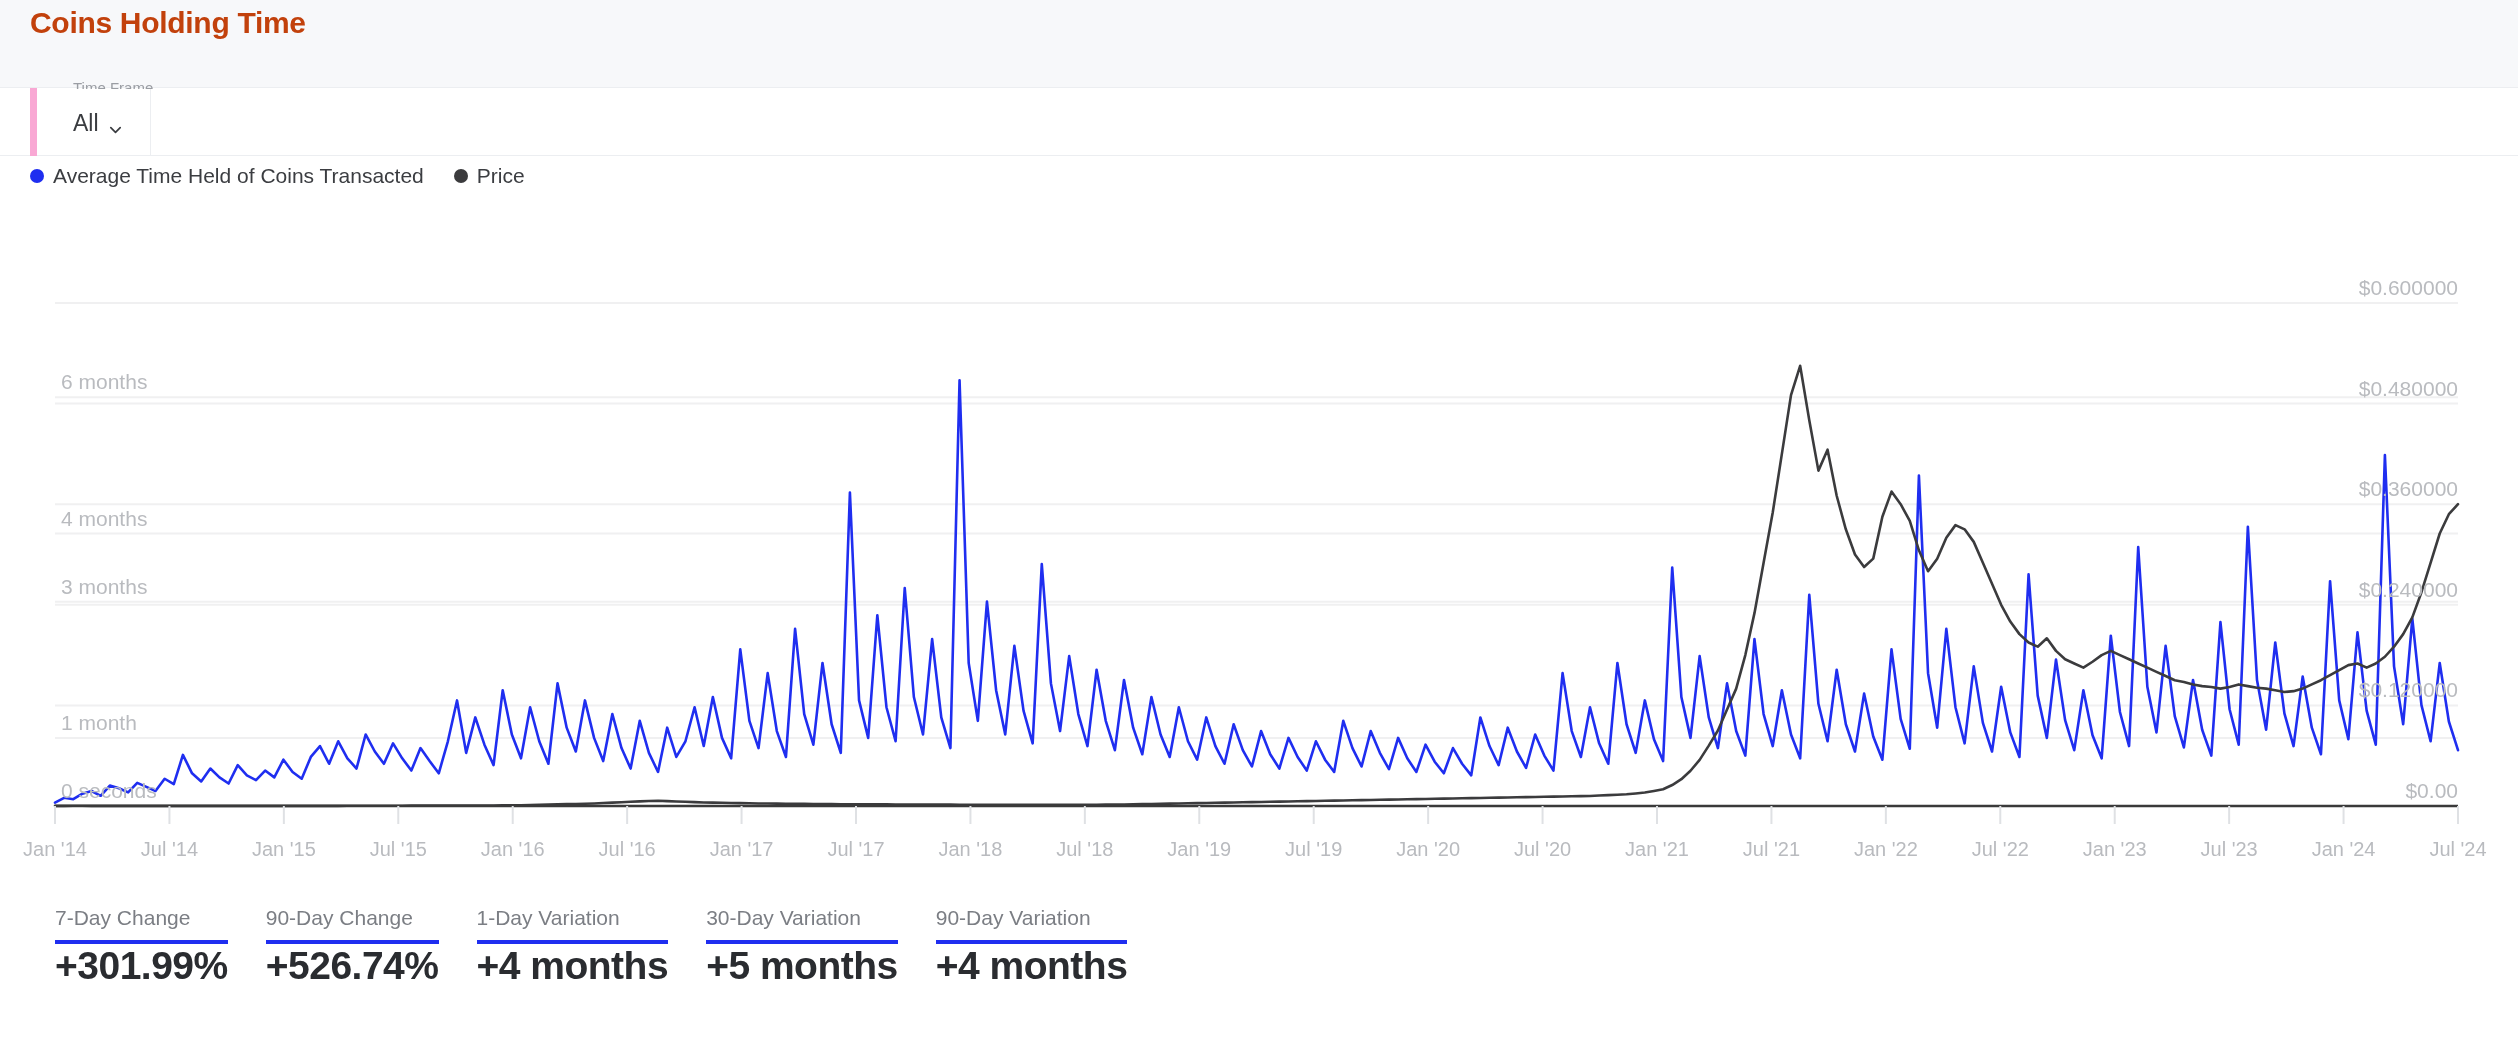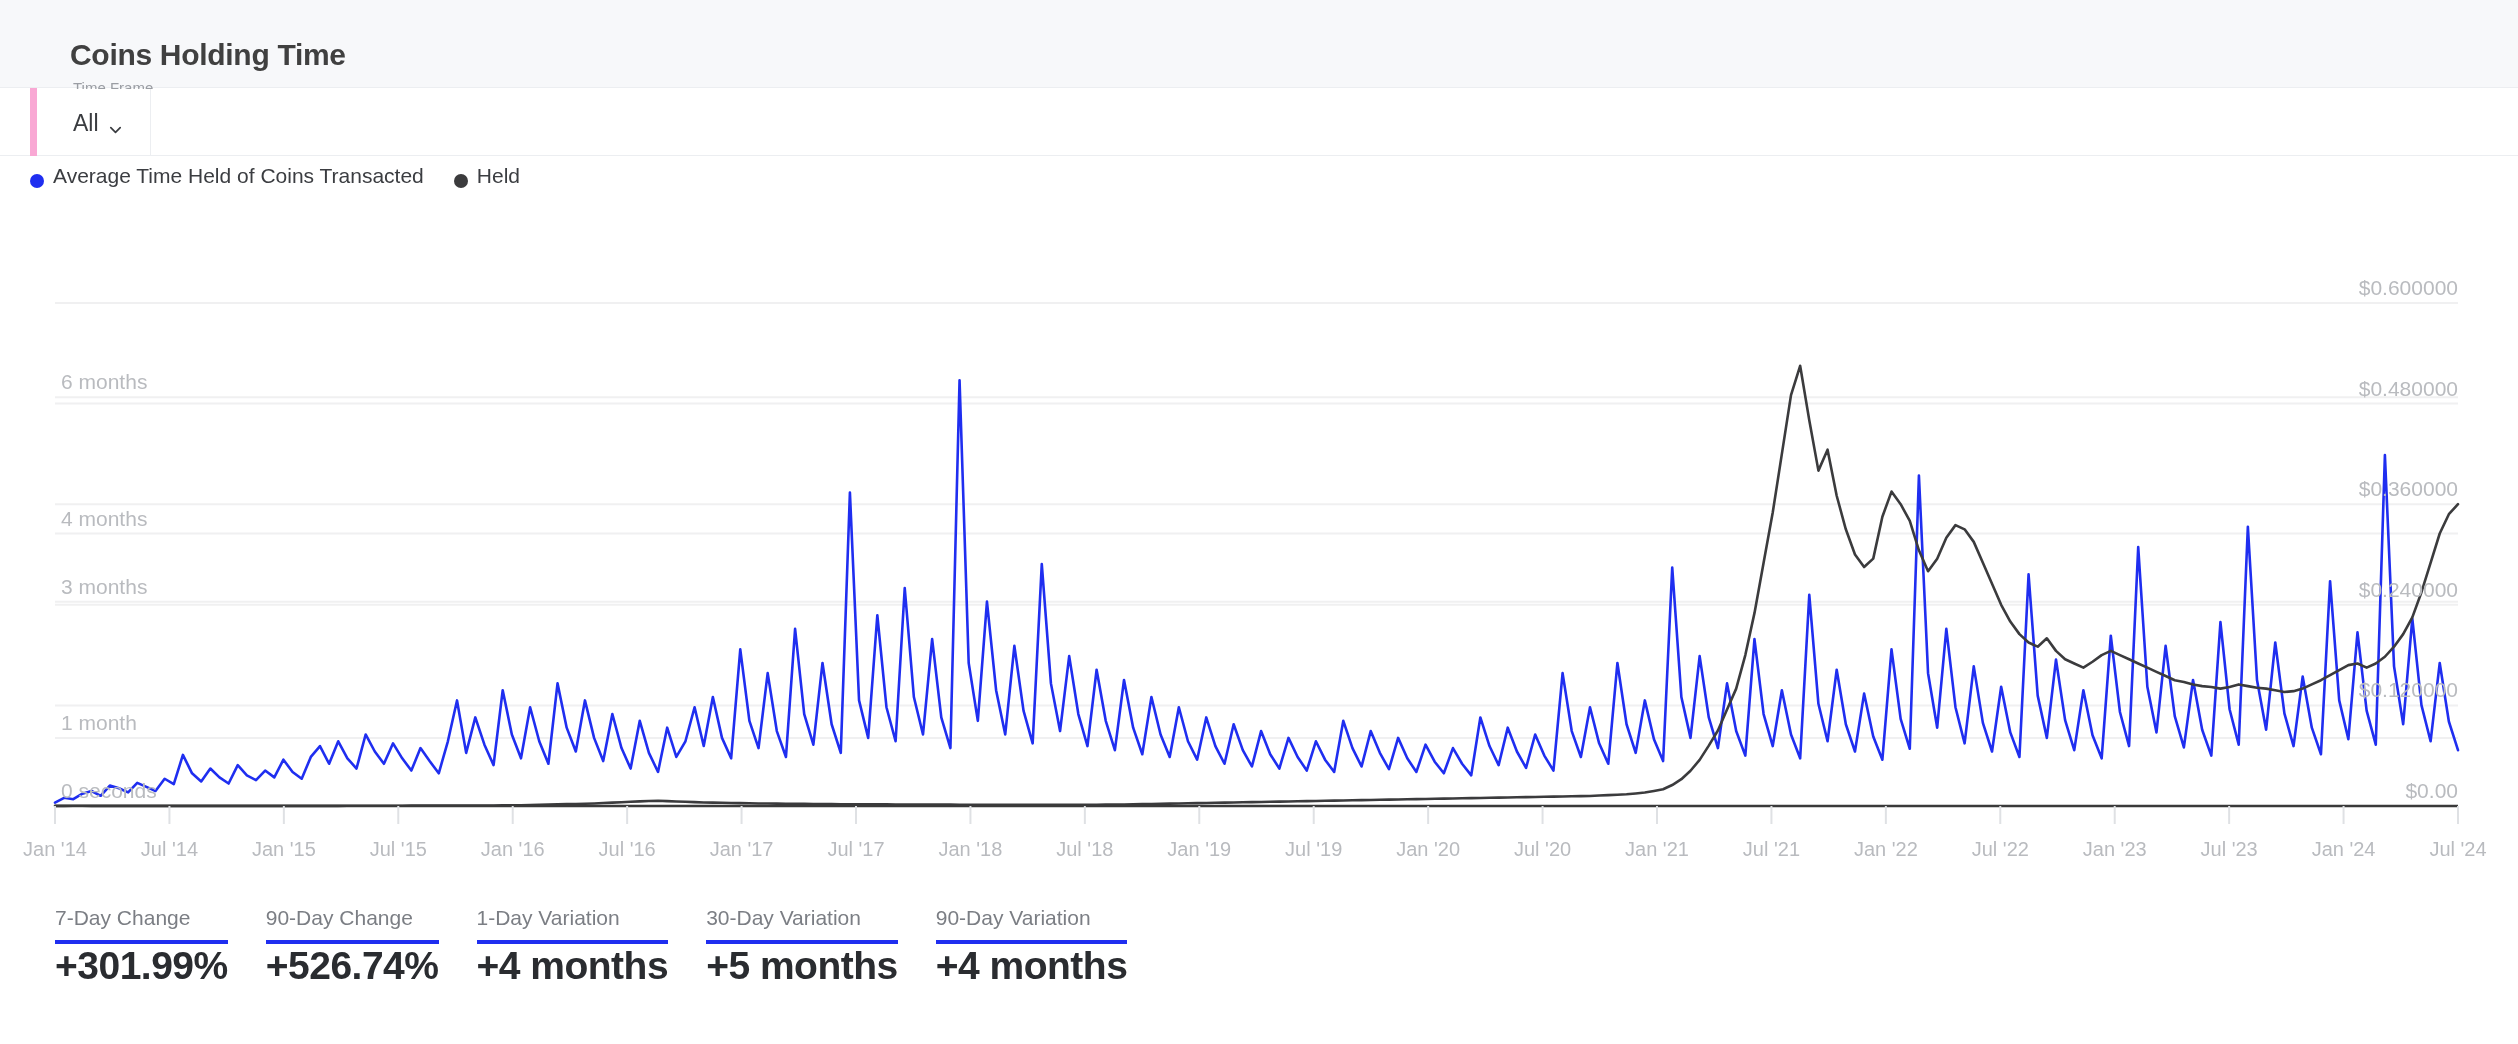--- a/index.html
+++ b/index.html
@@ -11,25 +11,24 @@
   }
   #app { position: relative; width: 2518px; height: 1044px; background:#fff; }
 
   
   .header {
     position: absolute; left: 0; top: 0; width: 2518px; height: 88px;
     background: #f7f8fa;
     border-bottom: 1px solid #eceef1;
   }
   .header-title {
-    position: absolute; left: 30px; top: 38px;
+    position: absolute; left: 30px; top: 6px;
     font-size: 30px; font-weight: 700; letter-spacing: -0.3px;
-    color: #404040;
+    color: #c2410c;
     white-space: nowrap;
-    margin-left: 40px;
   }
 
   
   .controls {
     position: absolute; left: 0; top: 88px; width: 2518px; height: 68px;
     background: #ffffff;
     border-bottom: 1px solid #eceef1;
   }
   .control-cell {
     position: absolute; left: 30px; top: 0; width: 121px; height: 68px;
@@ -49,21 +48,21 @@
     font-family: "Liberation Sans", sans-serif;
   }
   .chev { display:inline-block; width: 15px; height: 15px; }
 
   
   .legend {
     position: absolute; left: 30px; top: 162px;
     display: flex; align-items: center; gap: 30px;
     height: 28px;
   }
-  .legend-item { display:flex; align-items:flex-end; gap: 9px; cursor: pointer; }
+  .legend-item { display:flex; align-items:center; gap: 9px; cursor: pointer; }
   .legend-dot { width: 14px; height: 14px; border-radius: 50%; display:inline-block; }
   .legend-text { font-size: 21px; color: #3b3d41; white-space: nowrap; }
 
   
   .chart-wrap {
     position: absolute; left: 0; top: 200px;
     width: 2518px; height: 690px;
   }
   svg.chart { display:block; }
 
@@ -124,21 +123,21 @@
     </div>
   </div>
 
   <div class="legend">
     <div class="legend-item">
       <span class="legend-dot" style="background: rgb(31, 46, 240);"></span>
       <span class="legend-text">Average Time Held of Coins Transacted</span>
     </div>
     <div class="legend-item">
       <span class="legend-dot" style="background: rgb(59, 59, 61);"></span>
-      <span class="legend-text">Held</span>
+      <span class="legend-text">Price</span>
     </div>
   </div>
 
   <div class="chart-wrap">
     <svg class="chart" id="chart-svg" width="2518" height="690" viewBox="0 0 2518 690">
       <g id="g-grid">
           <line x1="55" y1="505.3846153846154" x2="2458" y2="505.3846153846154" class="gridline"></line>
           <line x1="55" y1="404.76923076923083" x2="2458" y2="404.76923076923083" class="gridline"></line>
           <line x1="55" y1="304.1538461538462" x2="2458" y2="304.1538461538462" class="gridline"></line>
           <line x1="55" y1="203.5384615384616" x2="2458" y2="203.5384615384616" class="gridline"></line>

